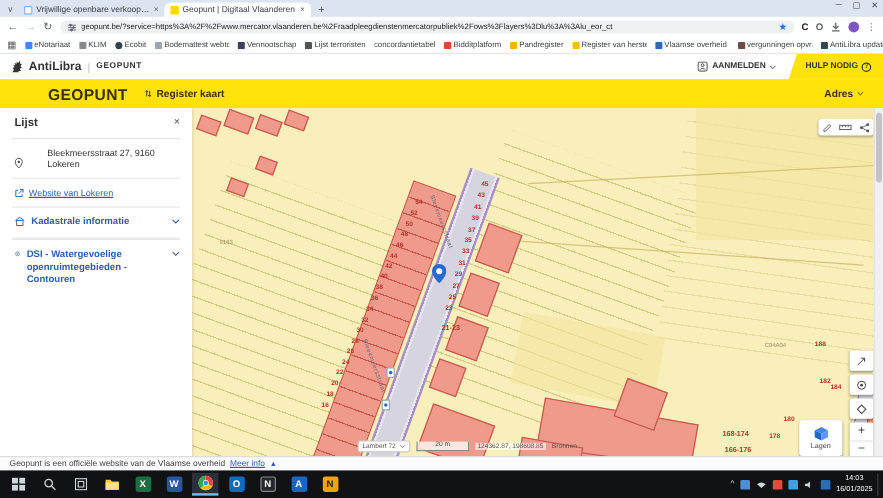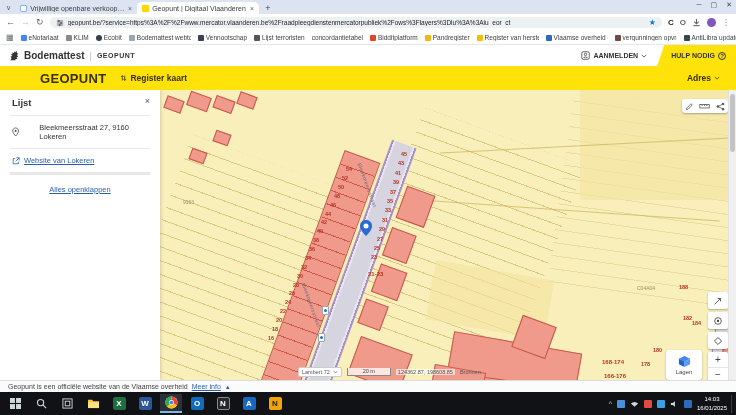--- a/index.html
+++ b/index.html
@@ -89,21 +89,21 @@
   .sbar { width:44px; height:8px; border:1px solid #888; border-top:none; background:rgba(255,255,255,.75); font-size:5.5px; color:#444; text-align:center; line-height:7px; }
   .coords { font-size:5.5px; color:#555; background:rgba(255,255,255,.6); padding:0 2px; }
   .bronnen { font-size:5.5px; color:#555; }
 
   
   .panel { position:absolute; left:0; top:0; bottom:0; width:160px; background:#fff; box-shadow:1px 0 3px rgba(0,0,0,.15); font-size:8px; color:#333; }
   .p-row { padding:7px 12px; position:relative; }
   .p-div { border-top:1px solid #e8e8e8; margin:0 10px; }
   .p-title { font-size:9.5px; font-weight:bold; }
   .p-close { position:absolute; right:10px; top:6px; color:#555; font-size:9px; }
-  .p-addr { display:flex; gap:20px; align-items:center; font-size:7.5px; }
+  .p-addr { display:flex; gap:20px; align-items:flex-end; font-size:7.5px; }
   .p-link { color:#2b5fac; text-decoration:underline; font-size:7.5px; display:flex; gap:4px; align-items:center; }
   .p-sec { color:#2b5fac; font-weight:bold; font-size:8px; display:flex; gap:5px; align-items:flex-start; padding-right:18px; line-height:1.35; }
   .p-chev { position:absolute; right:10px; top:9px; }
   .p-expand { text-align:center; padding:10px 0; }
   .p-expand span { color:#2b5fac; text-decoration:underline; font-size:7.5px; }
 
   .scrollbar { position:absolute; right:0; top:0; bottom:0; width:8px; background:#f0f0f0; border-left:1px solid #e0e0e0; }
   .scrollbar .thumb { position:absolute; left:1px; right:1px; top:4px; height:58px; background:#c3c3c3; border-radius:3px; }
 
   
@@ -232,21 +232,21 @@
         <i style="background:#37474f"></i>
         <span>AntiLibra update</span>
       </span>
 
   </div>
 
   <div class="siteheader">
     <svg width="12" height="13" viewBox="0 0 20 20">
         <path d="M4 18 L6 14 L4 12 L7 11 L5 8 L8 8 L7 5 L10 6 L10 3 L12 5 L14 2 L15 6 L17 7 L15 9 L17 12 L14 13 L16 16 L12 16 L13 18 Z" fill="#333"></path>
       </svg>
-    <span class="brand">Bodemattest</span>
+    <span class="brand">AntiLibra</span>
     <span class="brand-sep">|</span>
     <span class="brand-app">GEOPUNT</span>
     <div class="hdr-right">
       <span class="signin">
         <svg width="9" height="9" viewBox="0 0 12 12">
             <g fill="none" stroke="#333">
               <rect x="1" y="1" width="10" height="10" rx="2"></rect>
               <circle cx="6" cy="4.5" r="1.6"></circle>
               <path d="M3 9.5 c0-1.8 6-1.8 6 0"></path>
             </g>
@@ -470,24 +470,45 @@
           <svg width="8" height="8" viewBox="0 0 10 10">
               <g fill="none" stroke="#2b5fac">
                 <path d="M4 2 H1.5 V8.5 H8 V6"></path>
                 <path d="M5.5 1 H9 V4.5 M9 1 L4.5 5.5"></path>
               </g>
             </svg>
           <span>Website van Lokeren</span>
         </span>
       </div>
       <div class="p-div"></div>
+      <div class="p-row p-sec">
+        <svg width="9" height="9" viewBox="0 0 12 12">
+            <g fill="none" stroke="#2b5fac">
+              <path d="M1 5 L6 1.5 L11 5"></path>
+              <rect x="2.5" y="5" width="7" height="5.5"></rect>
+            </g>
+          </svg>
+        <span>Kadastrale informatie</span>
+        <svg class="p-chev" width="7" height="5" viewBox="0 0 8 5">
+            <polyline points="1,1 4,4 7,1" fill="none" stroke="#2b5fac"></polyline>
+          </svg>
+      </div>
       <div class="p-div"></div>
       <div class="p-div"></div>
-      <div class="p-expand">
-        <span>Alles openklappen</span>
+      <div class="p-row p-sec">
+        <svg width="9" height="9" viewBox="0 0 12 12">
+            <g fill="none" stroke="#2b5fac">
+              <circle cx="6" cy="6" r="4"></circle>
+              <circle cx="6" cy="6" r="1.5"></circle>
+            </g>
+          </svg>
+        <span>DSI - Watergevoelige openruimtegebieden - Contouren</span>
+        <svg class="p-chev" width="7" height="5" viewBox="0 0 8 5">
+            <polyline points="1,1 4,4 7,1" fill="none" stroke="#2b5fac"></polyline>
+          </svg>
       </div>
     </div>
 
     <div class="scrollbar">
       <div class="thumb"></div>
     </div>
   </div>
 
   <div class="footer">
     <span>Geopunt is een officiële website van de Vlaamse overheid</span>

